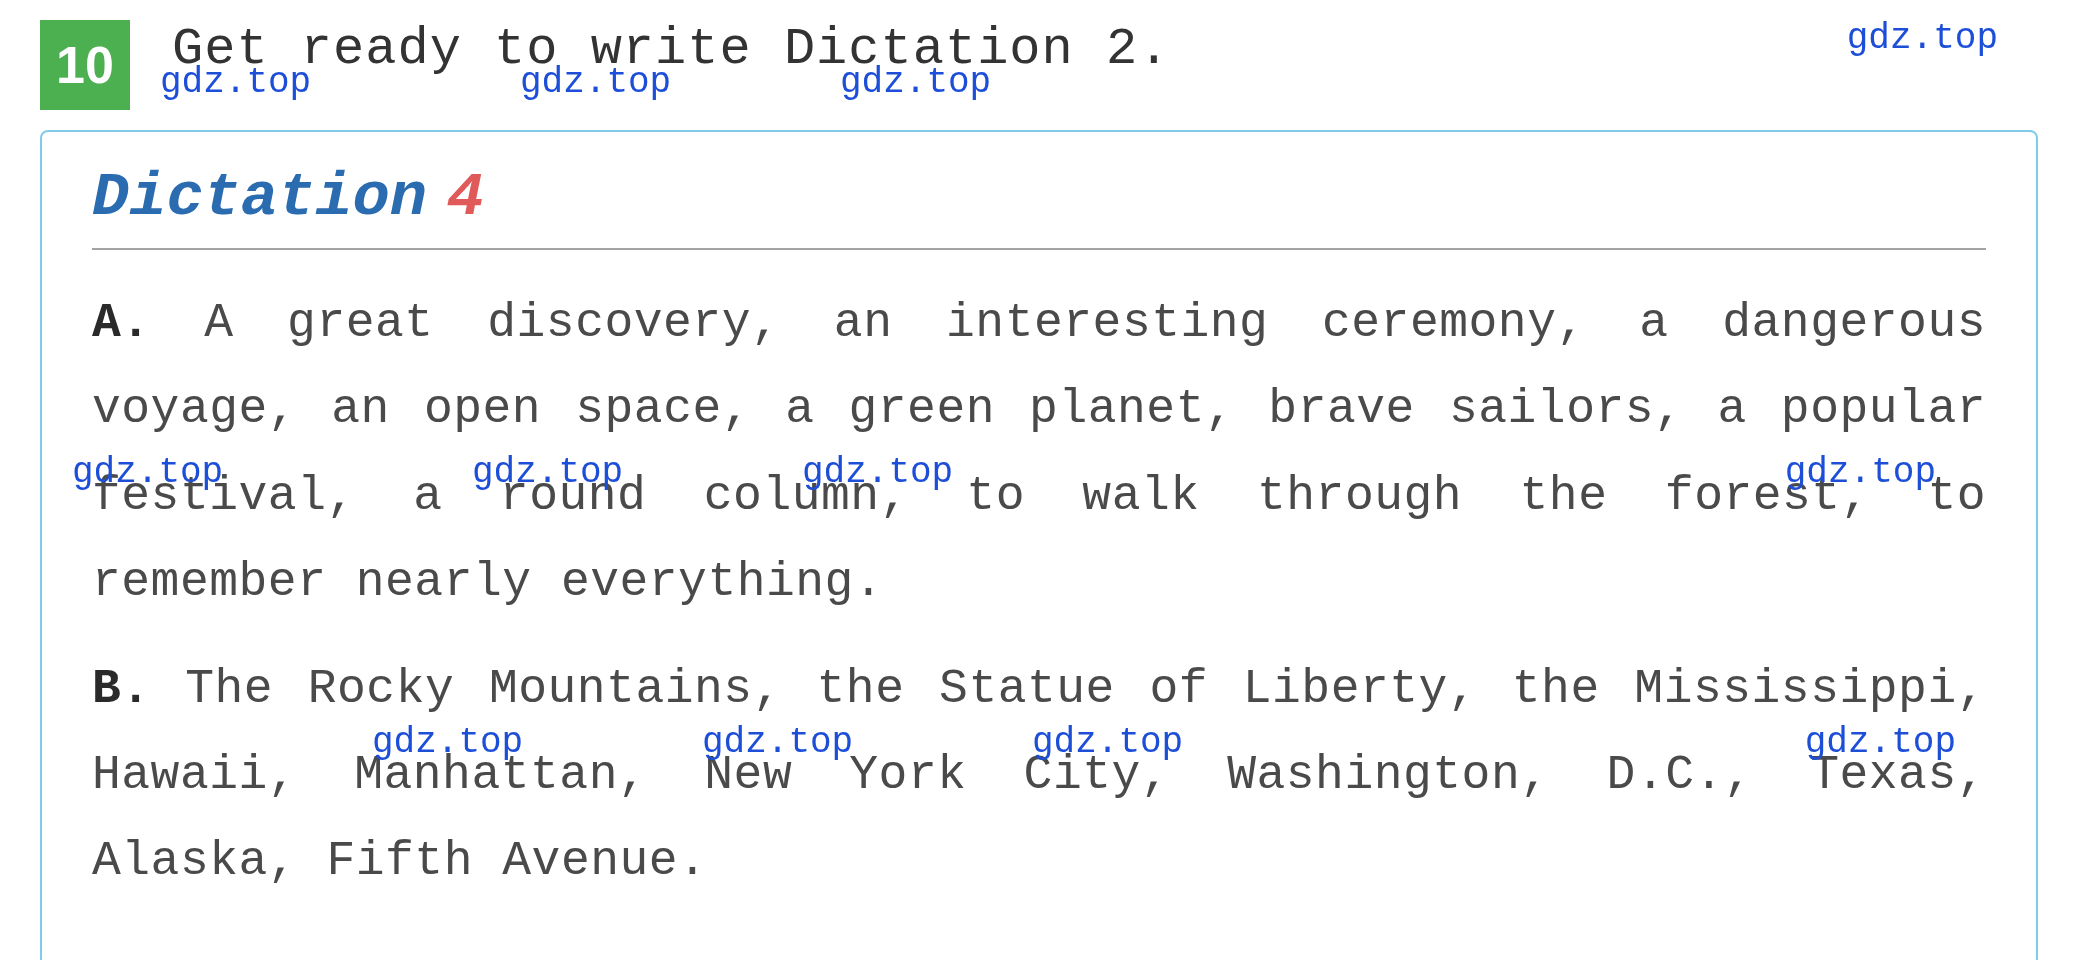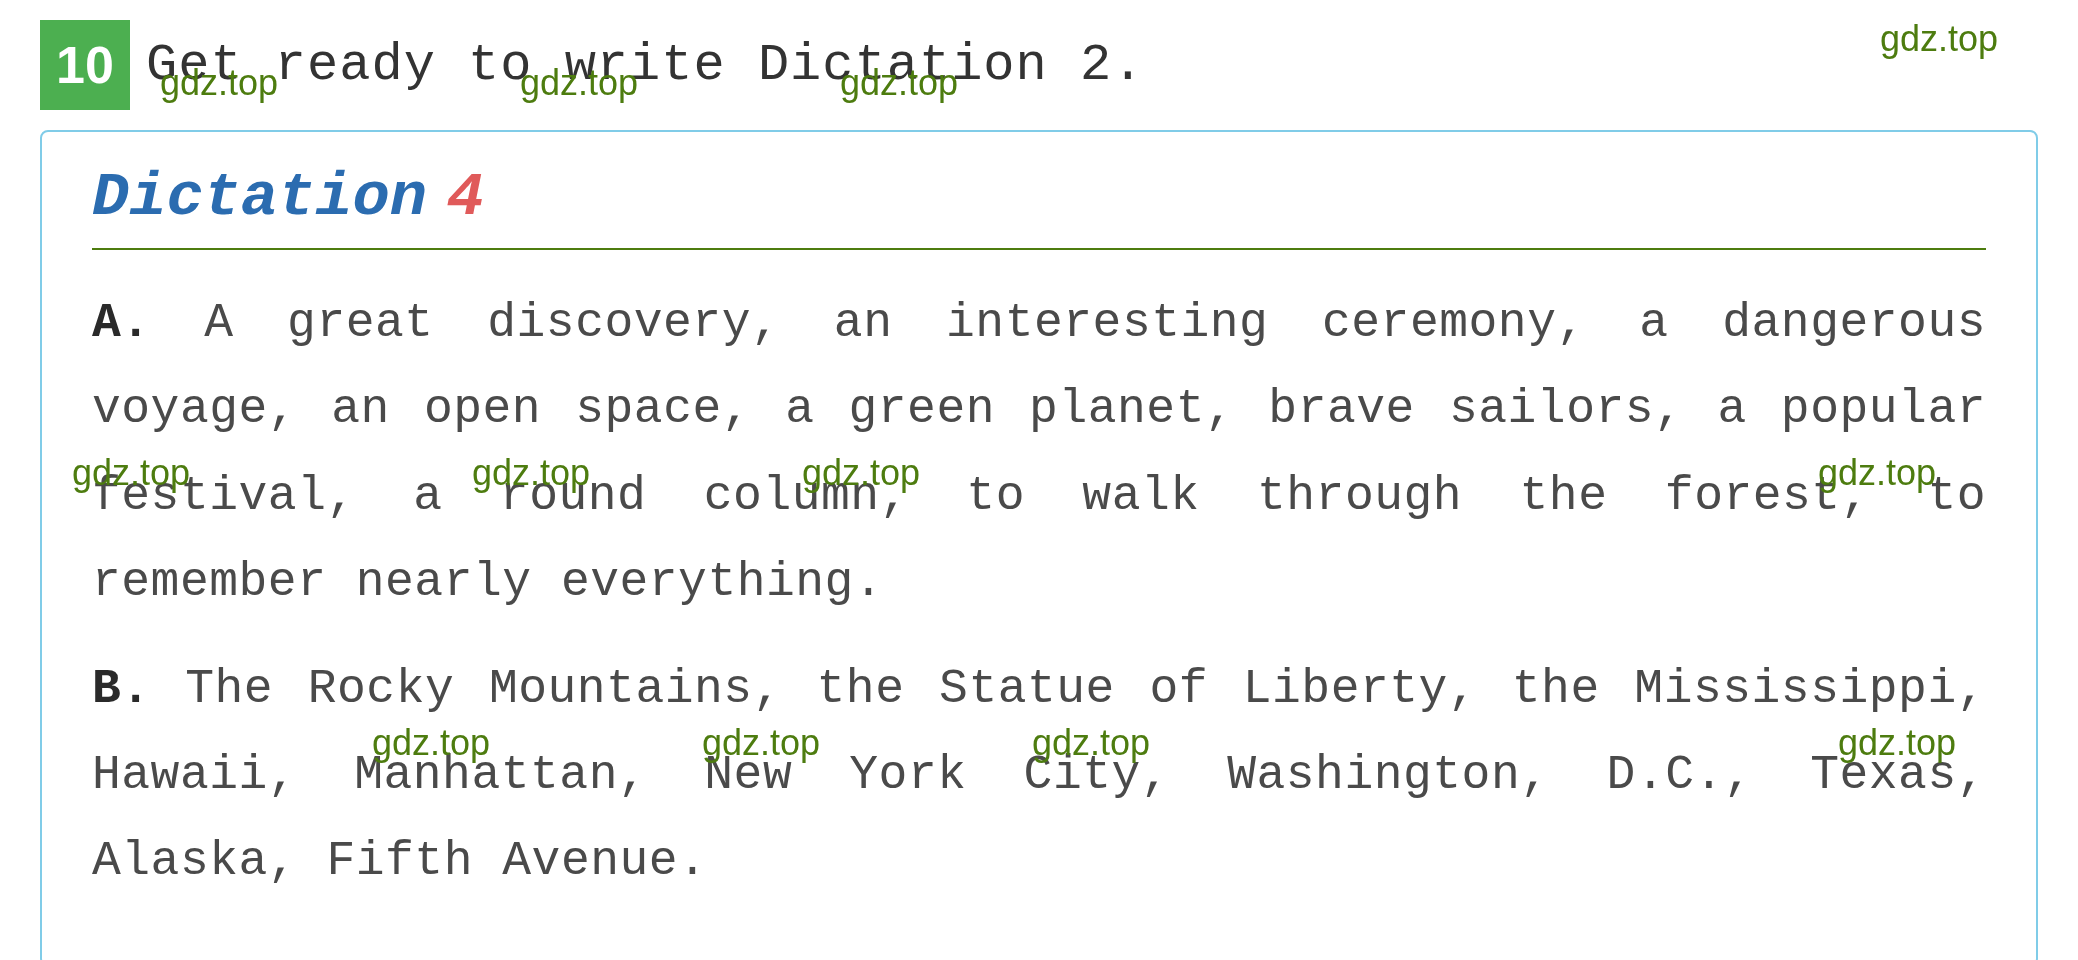--- a/index.html
+++ b/index.html
@@ -20,23 +20,23 @@
     .page-container {
       width: 2078px;
       min-height: 960px;
       background: #ffffff;
       padding: 20px 40px;
       position: relative;
     }
 
     .header-row {
       display: flex;
-      align-items: center;
+      align-items: flex-start;
       margin-bottom: 20px;
-      gap: 16px;
+      gap: 42px;
     }
 
     .task-number {
       background: #4caf50;
       color: white;
       font-size: 52px;
       font-weight: bold;
       width: 90px;
       height: 90px;
       display: flex;
@@ -47,23 +47,23 @@
     }
 
     .header-instruction {
       font-size: 52px;
       color: #333333;
       font-family: 'Courier New', Courier, monospace;
       letter-spacing: 1px;
     }
 
     .watermark {
-      color: #4d7c0f;
+      color: #1d4ed8;
       font-size: 36px;
-      font-family: Liberation Sans, sans-serif;
+      font-family: Liberation Mono, monospace;
       position: absolute;
     }
 
     .wm1 { top: 62px; left: 160px; }
     .wm2 { top: 62px; left: 520px; }
     .wm3 { top: 62px; left: 840px; }
     .wm4 { top: 18px; right: 80px; }
     .wm5 { top: 320px; left: 30px; }
     .wm6 { top: 320px; left: 430px; }
     .wm7 { top: 320px; left: 760px; }
@@ -80,21 +80,21 @@
       margin: 0 0 0 0;
       position: relative;
       background: #ffffff;
     }
 
     .dictation-title-row {
       display: flex;
       align-items: baseline;
       margin-bottom: 10px;
       padding-bottom: 15px;
-      border-bottom: 2px solid #4d7c0f;
+      border-bottom: 2px solid #a3a3a3;
     }
 
     .dictation-title-word {
       font-size: 62px;
       font-weight: bold;
       font-style: italic;
       color: #2b6cb0;
       font-family: 'Courier New', Courier, monospace;
       margin-right: 20px;
     }

